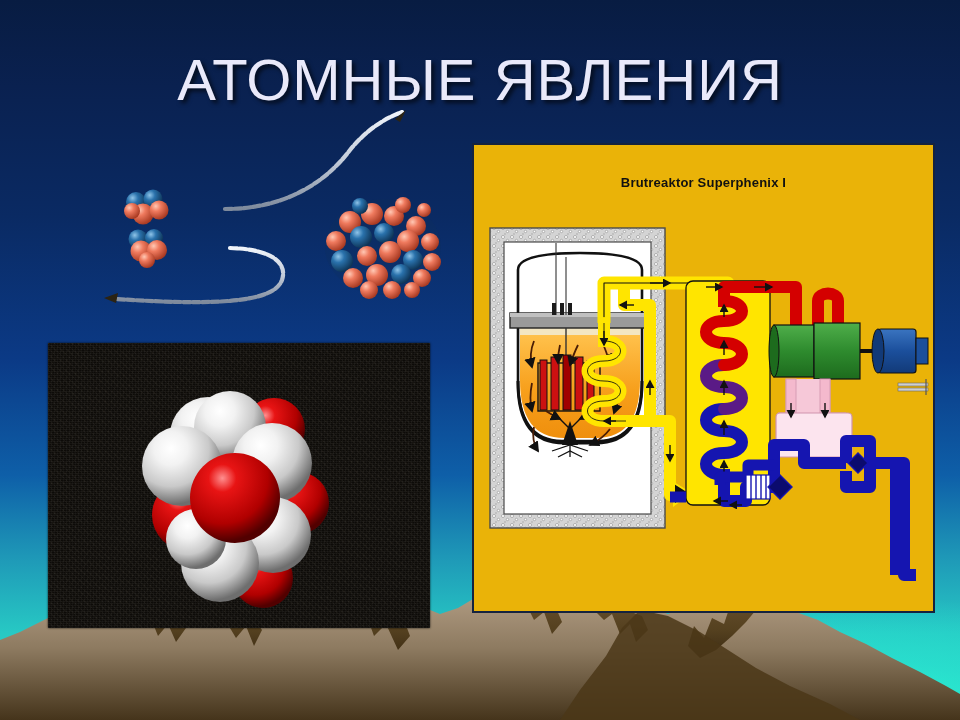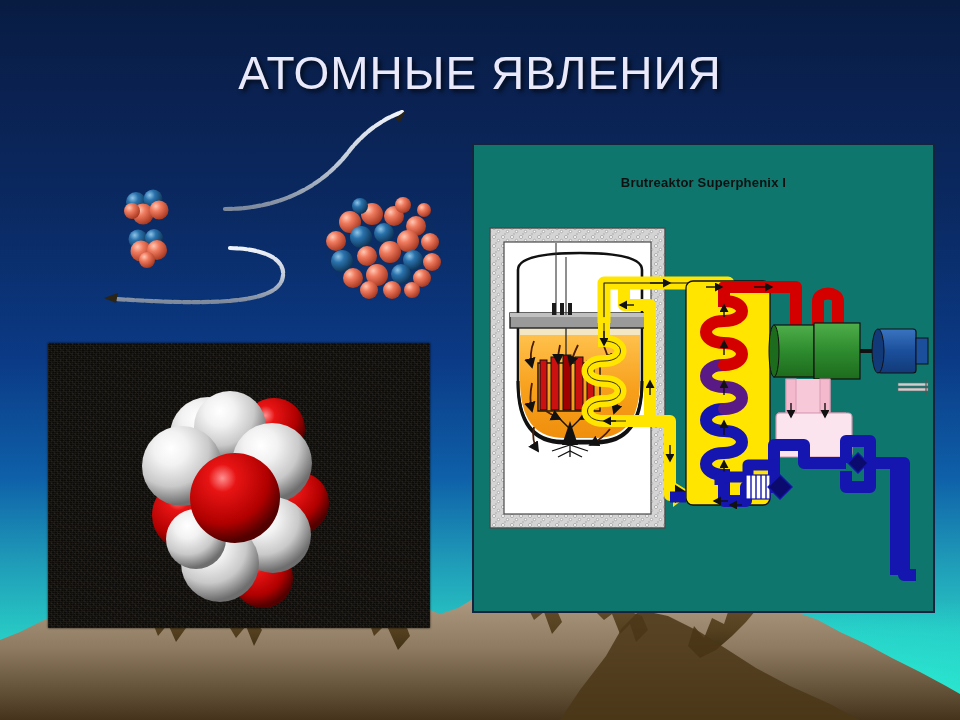--- a/index.html
+++ b/index.html
@@ -17,42 +17,42 @@
   .bg-cyan-wash{
     position:absolute;left:0;bottom:0;width:960px;height:220px;
     background:radial-gradient(ellipse 700px 180px at 78% 100%,
        rgba(40,255,215,.95) 0%, rgba(40,230,210,.55) 40%, rgba(40,200,200,0) 72%);
   }
   .mountains{position:absolute;left:0;bottom:0;width:960px;height:140px;}
 
   
   .title{
     position:absolute;left:0;top:46px;width:960px;text-align:center;
-    color:#e9e9fa;font-size:46px;font-weight:400;letter-spacing:1px;
+    color:#e9e9fa;font-size:58px;font-weight:400;letter-spacing:1px;
     text-shadow:3px 3px 4px rgba(0,0,0,.65);
     white-space:nowrap;
   }
 
   
   .photo-panel{
     position:absolute;left:48px;top:343px;width:382px;height:285px;
     background:#0d0b08;overflow:hidden;
     box-shadow:0 0 2px rgba(0,0,0,.8);
   }
   .photo-noise{
     position:absolute;inset:0;opacity:.75;
     background-image:
       repeating-linear-gradient(0deg, rgba(255,255,255,.05) 0 1px, rgba(0,0,0,0) 1px 2px),
       repeating-linear-gradient(90deg, rgba(255,255,255,.045) 0 1px, rgba(0,0,0,0) 1px 3px),
       repeating-linear-gradient(43deg, rgba(120,110,95,.10) 0 1px, rgba(0,0,0,0) 1px 4px),
       repeating-linear-gradient(126deg, rgba(90,85,70,.09) 0 1px, rgba(0,0,0,0) 1px 5px);
   }
   .diagram-panel{
     position:absolute;left:472px;top:143px;width:463px;height:470px;
-    background:#0f766e;border:2px solid #15233f;box-sizing:border-box;
+    background:#eab308;border:2px solid #15233f;box-sizing:border-box;
   }
   .diagram-caption{
     position:absolute;left:0;top:30px;width:100%;text-align:center;
     font-size:13px;font-weight:bold;color:#111;letter-spacing:.2px;
   }
   svg{display:block;}
   .abs{position:absolute;}
 </style>
 </head>
 <body>

